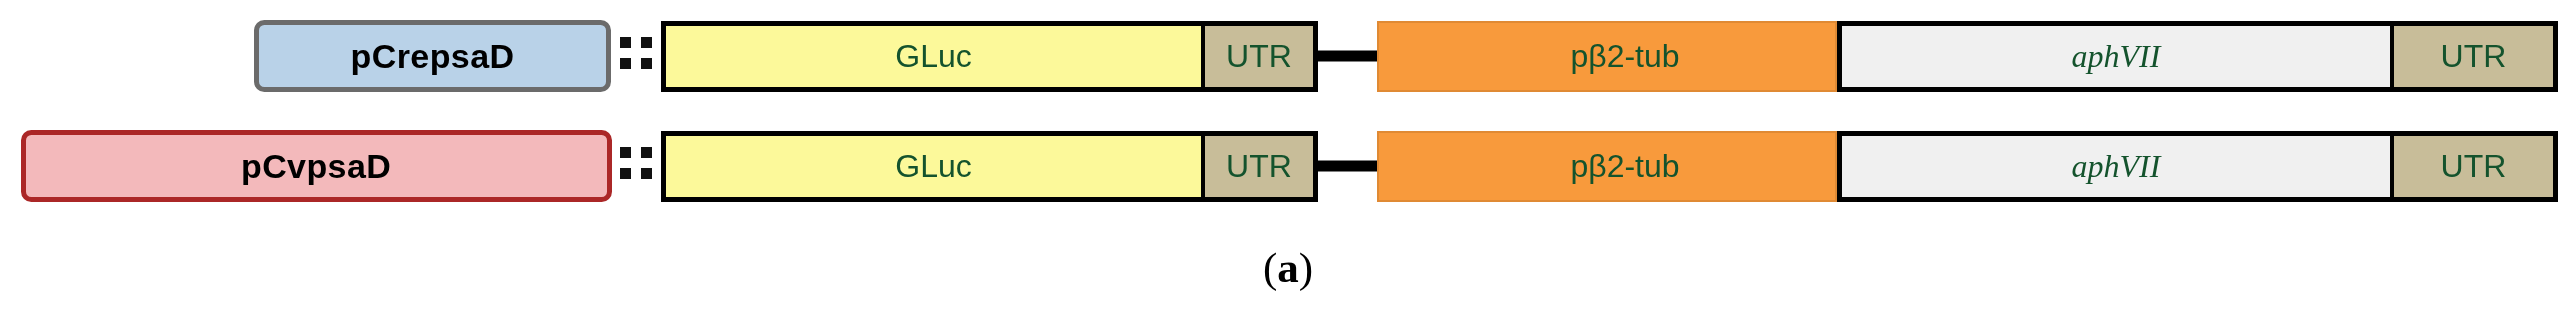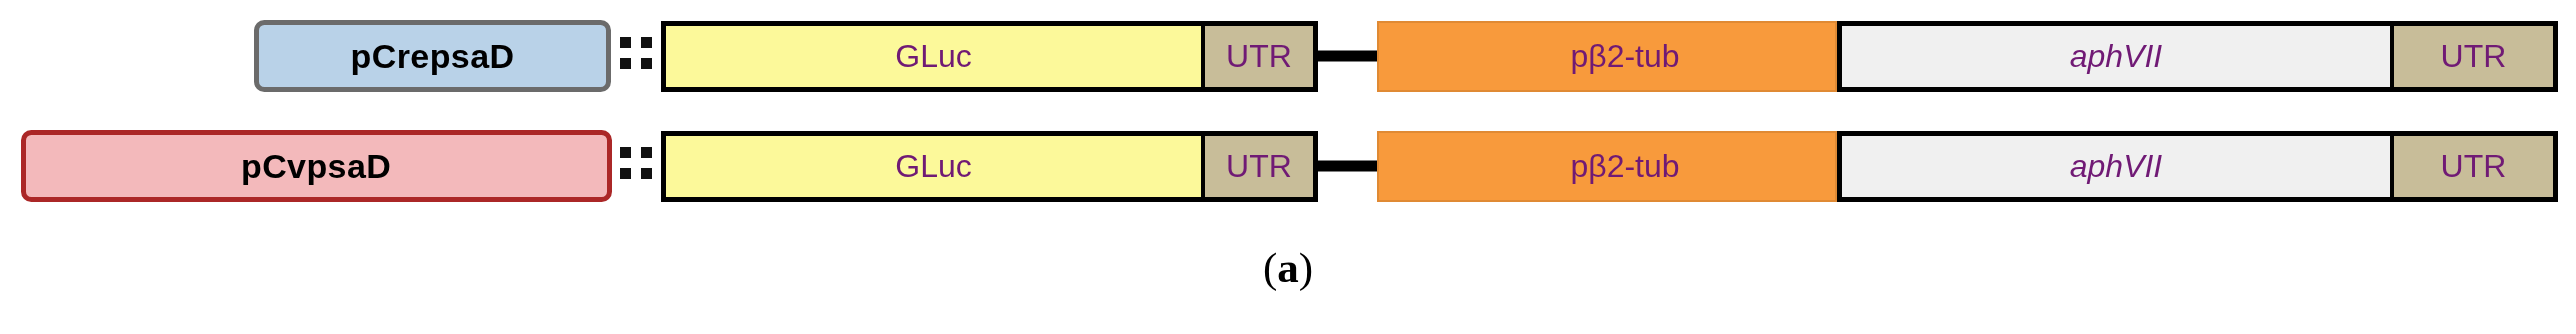--- a/index.html
+++ b/index.html
@@ -86,21 +86,21 @@
     height: 71px;
     display: flex;
     align-items: stretch;
   }
   .seg {
     box-sizing: border-box;
     display: flex;
     align-items: center;
     justify-content: center;
     font-size: 32px;
-    color: #701a75;
+    color: #14532d;
     line-height: 1;
   }
   .seg.gluc {
     width: 542px;
     background: #fcf99a;
     border: 5.1px solid #000000;
     border-right: 2.9px solid #000000;
   }
   .seg.utr-left {
     width: 115px;
@@ -113,20 +113,21 @@
     background: #f89a3c;
     border: 2.9px solid #e08a34;
     padding-left: 36px;
   }
   .seg.aphvii {
     width: 555px;
     background: #f0f0f0;
     border: 5.1px solid #000000;
     border-right: 2.9px solid #000000;
     font-style: italic;
+    font-family: Liberation Serif, serif;
   }
   .seg.utr-right {
     width: 166px;
     background: #c8bd99;
     border: 5.1px solid #000000;
     border-left: 2.2px solid #000000;
   }
 
   
   .linker {

